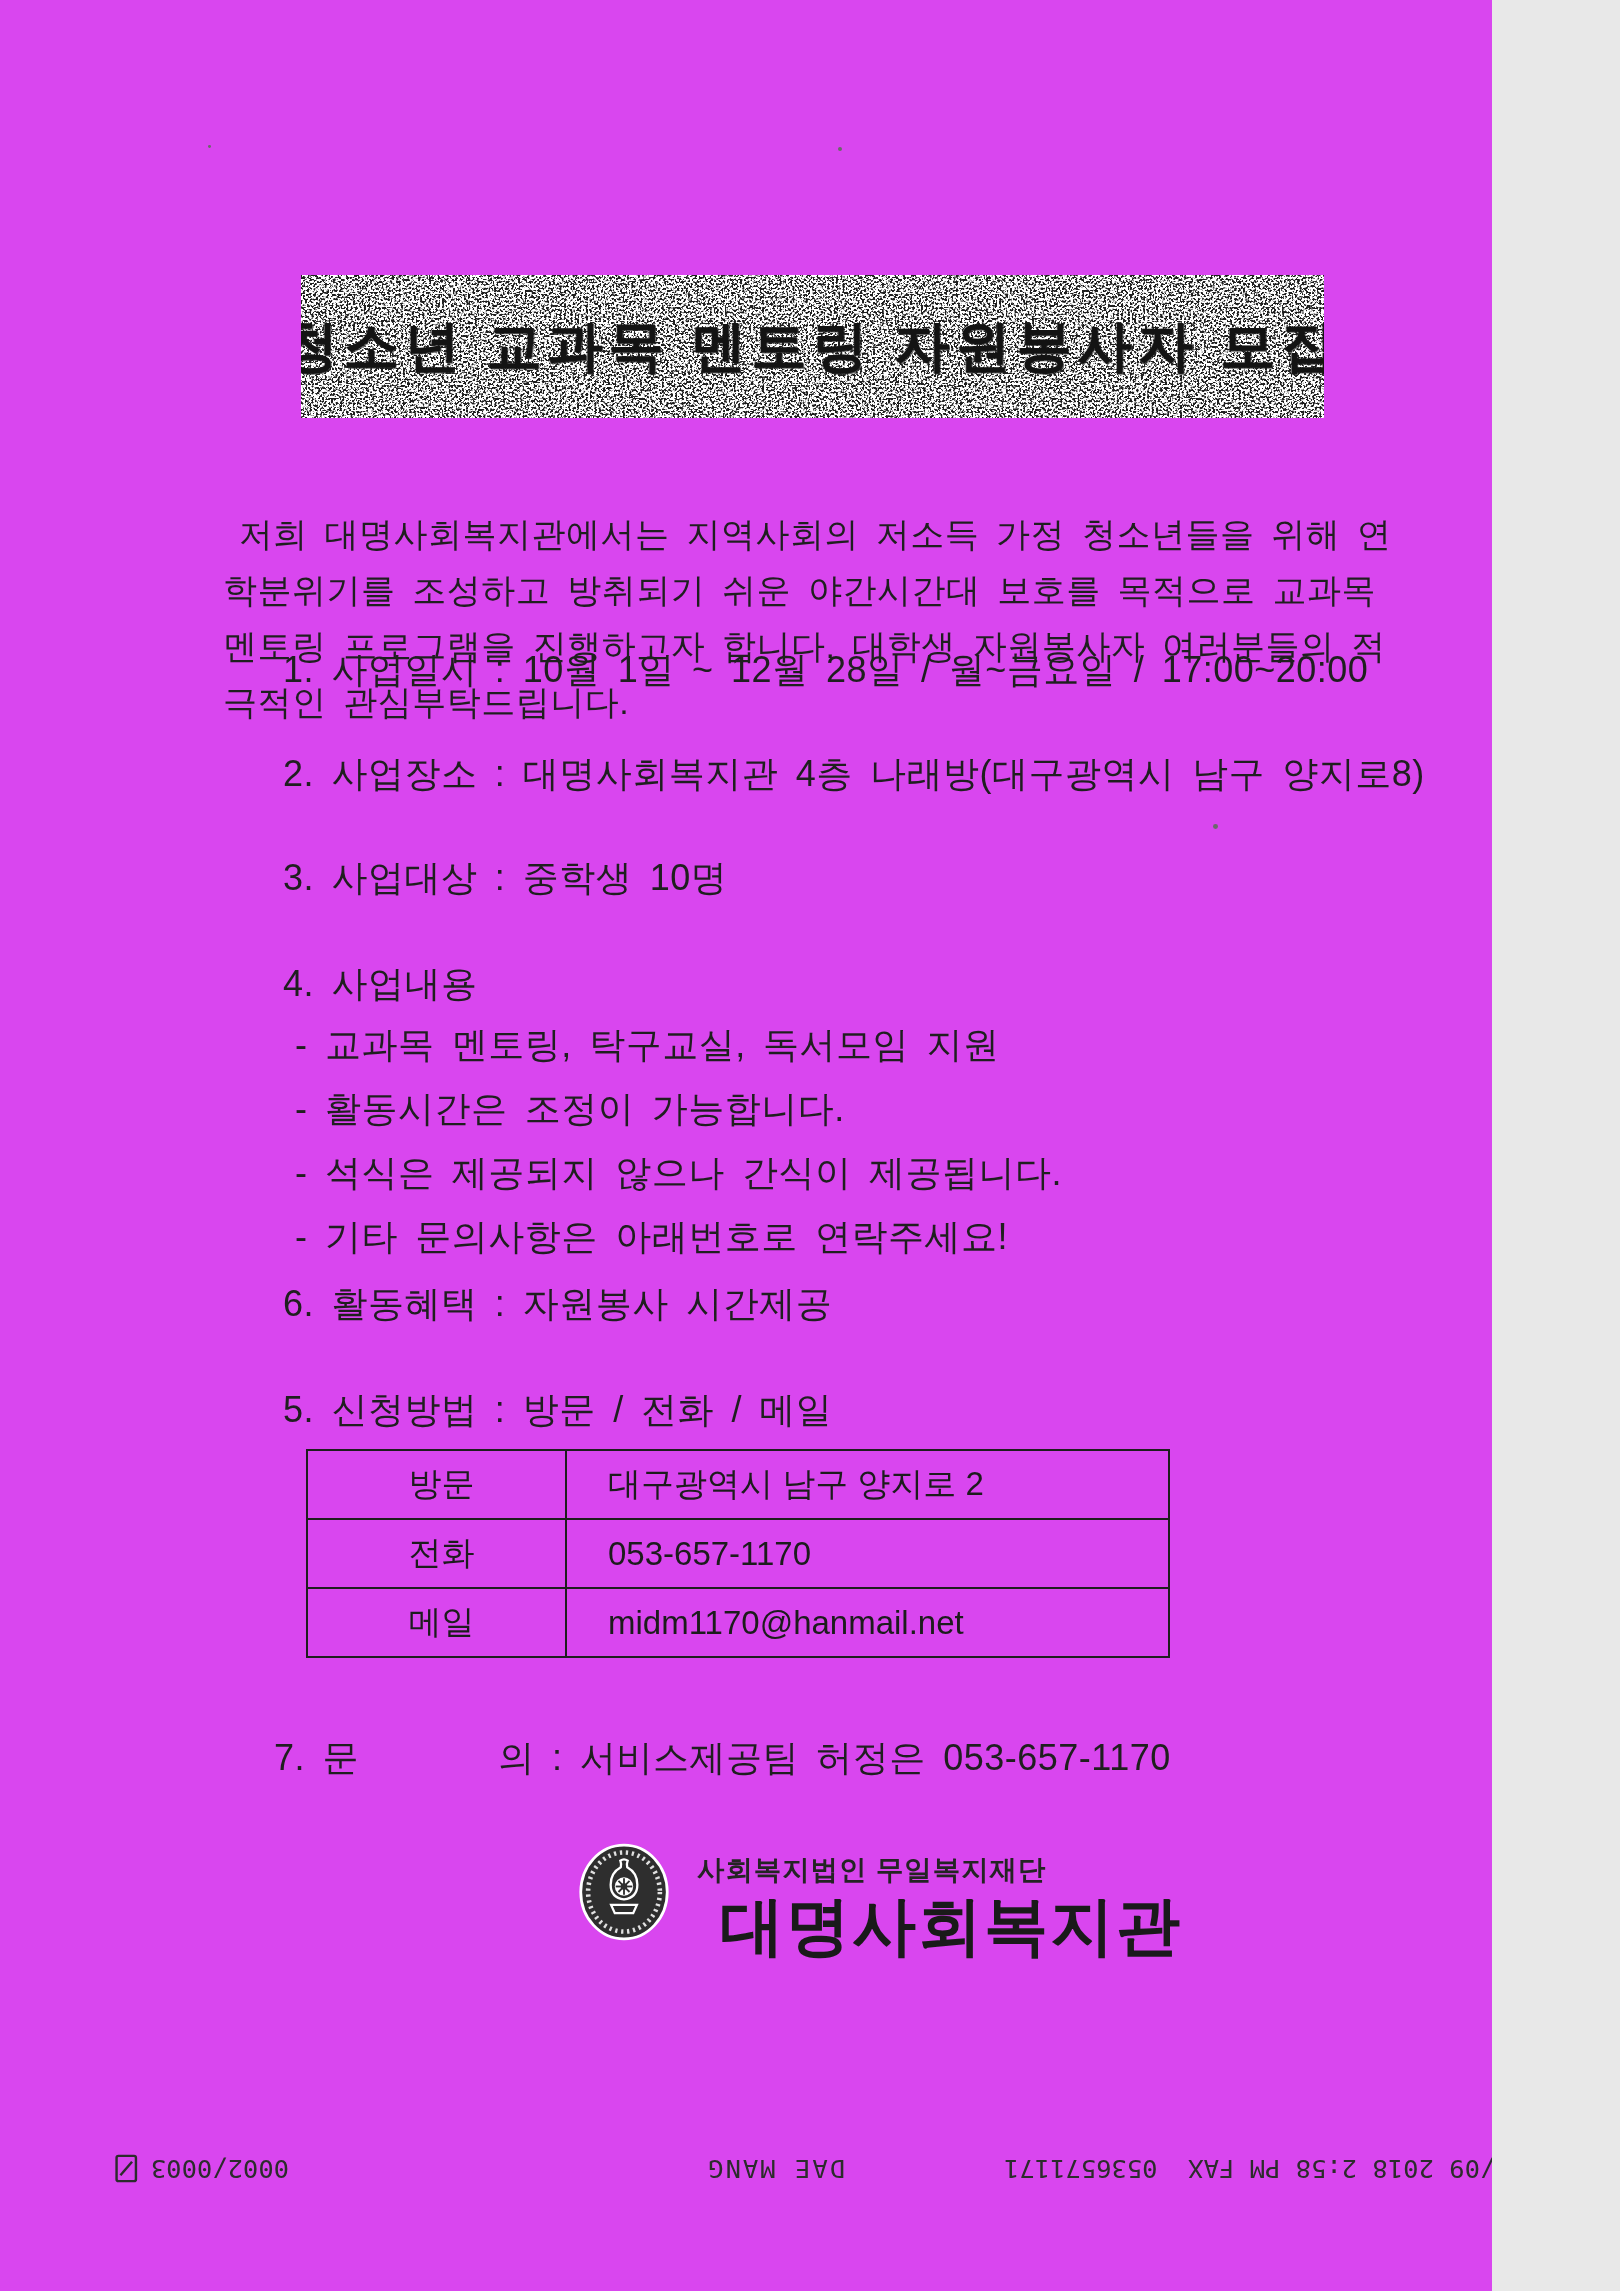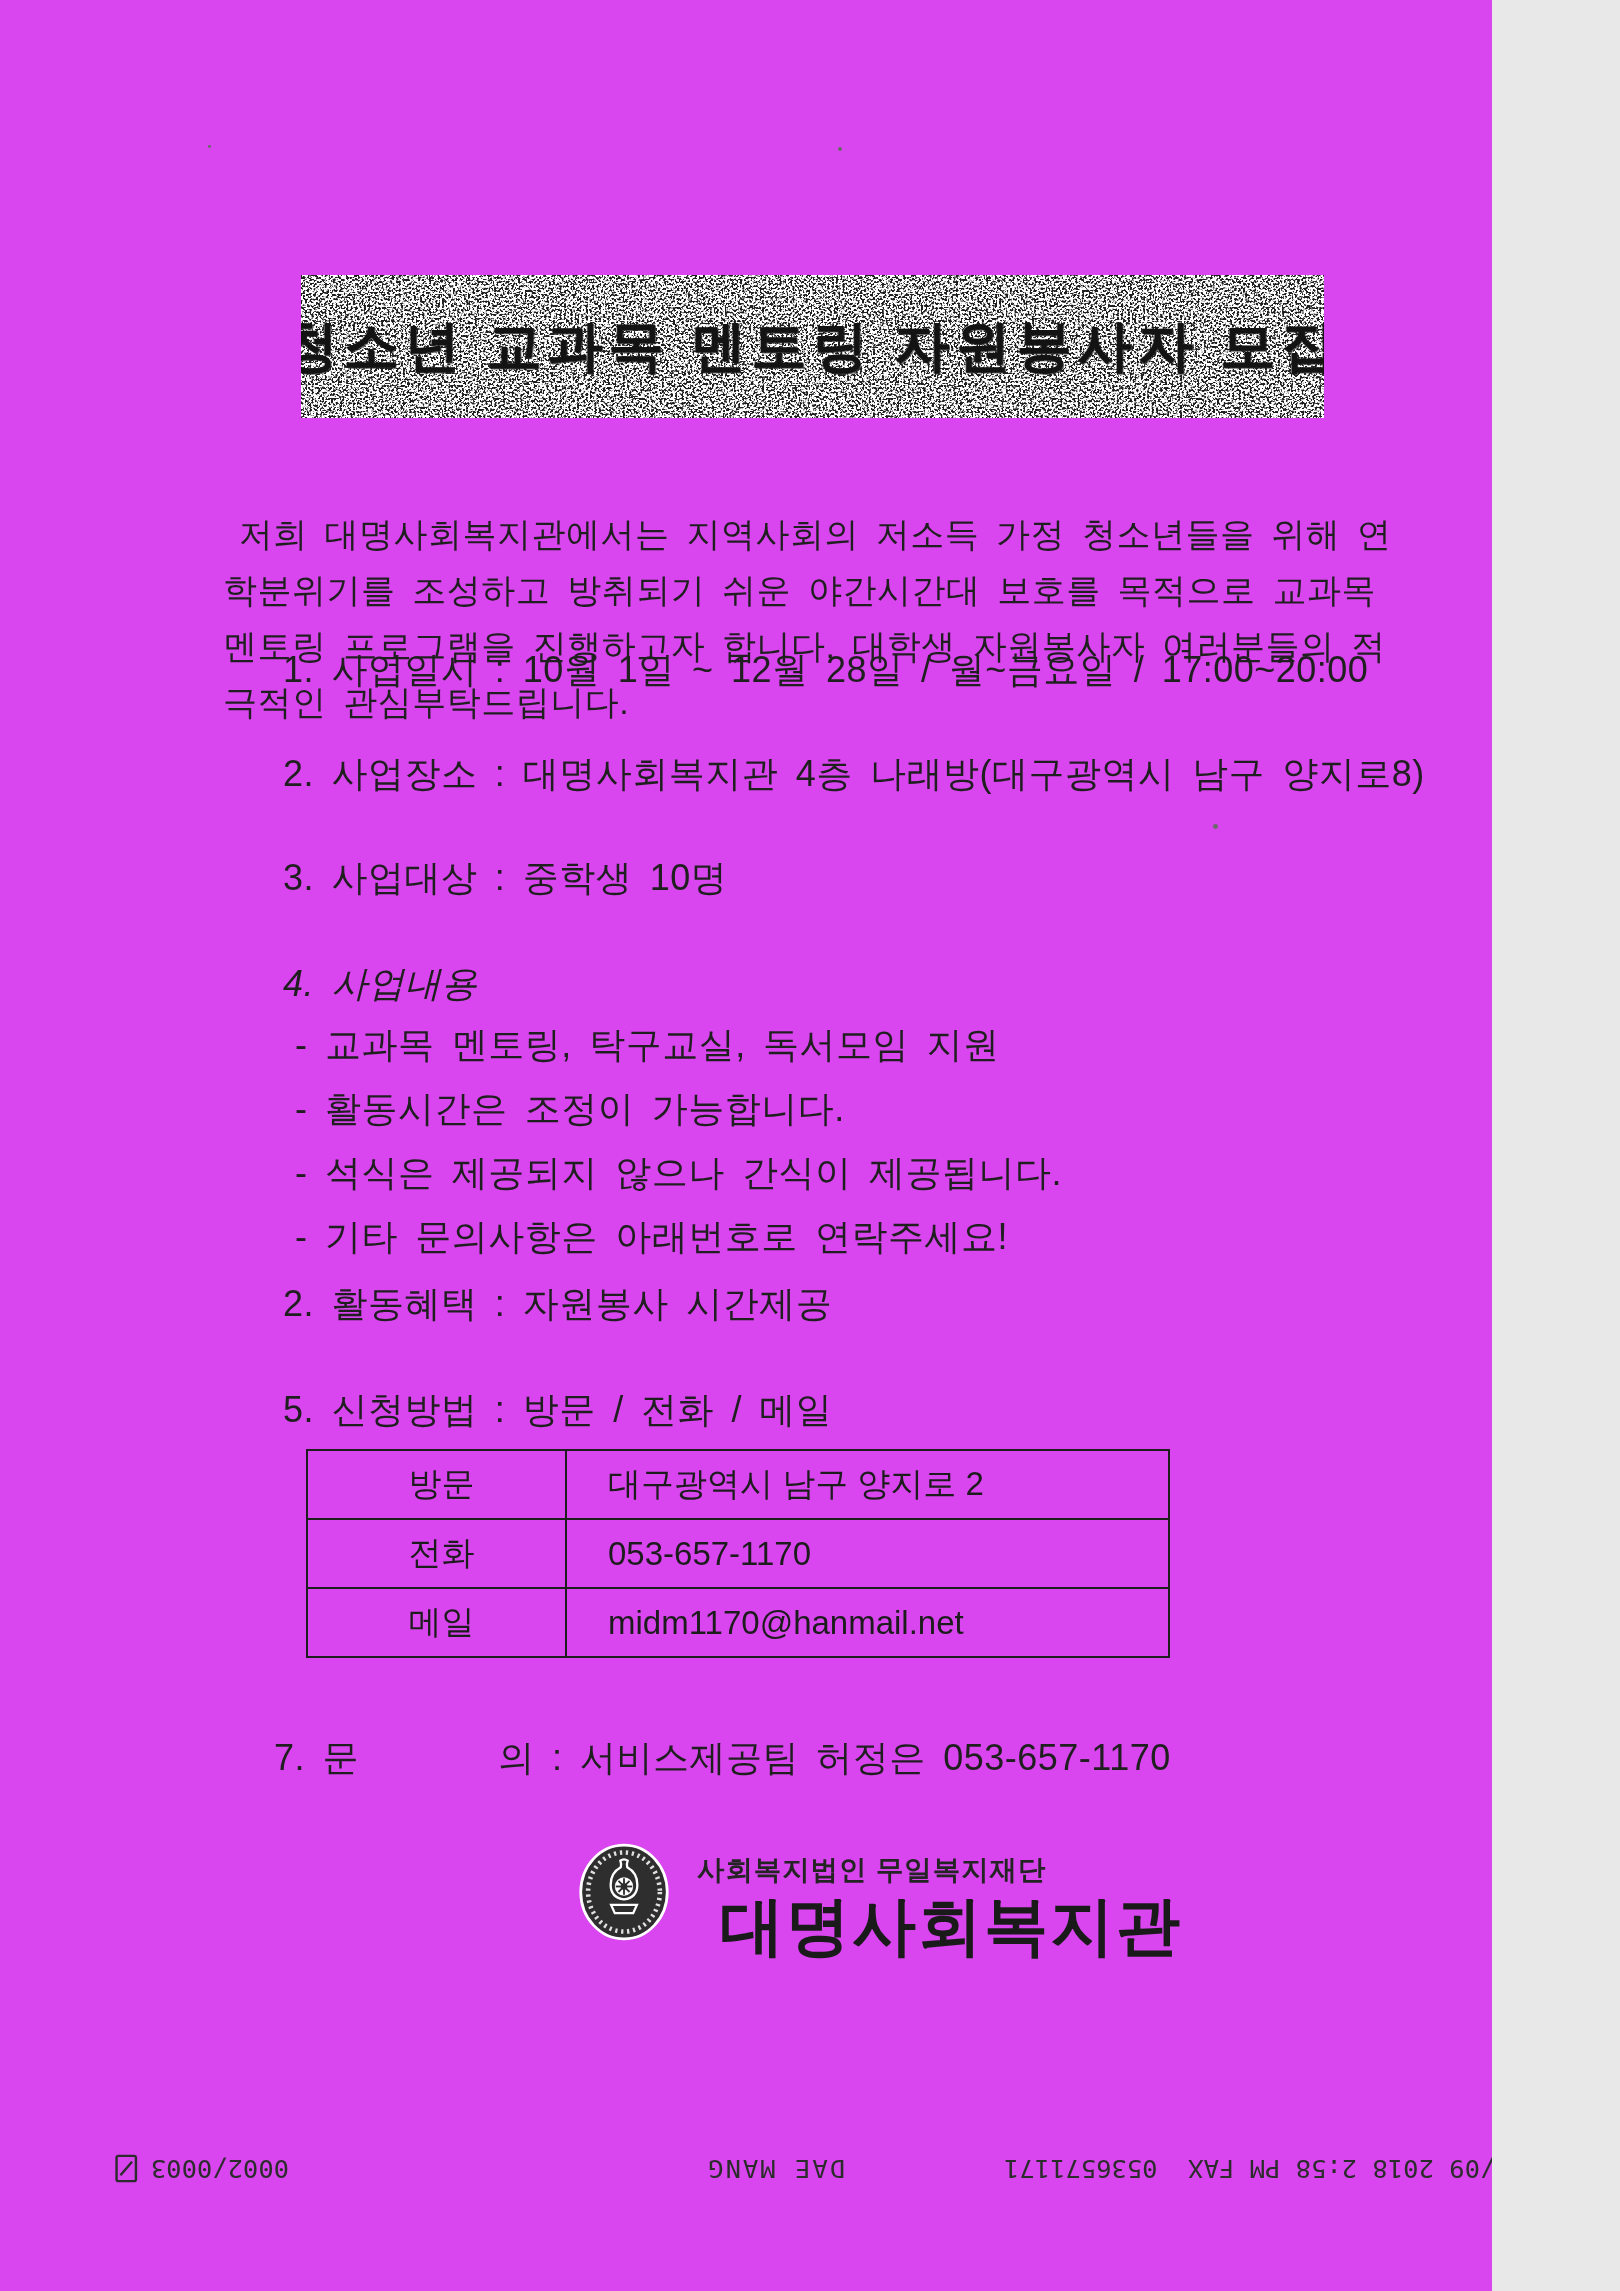--- a/index.html
+++ b/index.html
@@ -128,28 +128,28 @@
       <rect width="100%" height="100%" filter="url(#speckle)" opacity="0.88"></rect>
     </svg>
     <span class="banner-title">청소년 교과목 멘토링 자원봉사자 모집</span>
   </div>
 
   <p class="intro">저희 대명사회복지관에서는 지역사회의 저소득 가정 청소년들을 위해 연학분위기를 조성하고 방취되기 쉬운 야간시간대 보호를 목적으로 교과목 멘토링 프로그램을 진행하고자 합니다. 대학생 자원봉사자 여러분들의 적극적인 관심부탁드립니다.</p>
 
   <div class="doc-line" style="left:283px; top:646px;">1. 사업일시 : 10월 1일 ~ 12월 28일 / 월~금요일 / 17:00~20:00</div>
   <div class="doc-line" style="left:283px; top:750px;">2. 사업장소 : 대명사회복지관 4층 나래방(대구광역시 남구 양지로8)</div>
   <div class="doc-line" style="left:283px; top:854px;">3. 사업대상 : 중학생 10명</div>
-  <div class="doc-line" style="left:283px; top:960px;font-style:italic;">4. 사업내용</div>
+  <div class="doc-line" style="left:283px; top:960px;">4. 사업내용</div>
 
   <div class="doc-line" style="left:295px; top:1021px;">- 교과목 멘토링, 탁구교실, 독서모임 지원</div>
   <div class="doc-line" style="left:295px; top:1149px;">- 석식은 제공되지 않으나 간식이 제공됩니다.</div>
   <div class="doc-line" style="left:295px; top:1085px;">- 활동시간은 조정이 가능합니다.</div>
   <div class="doc-line" style="left:295px; top:1213px;">- 기타 문의사항은 아래번호로 연락주세요!</div>
 
-  <div class="doc-line" style="left:283px; top:1280px;">2. 활동혜택 : 자원봉사 시간제공</div>
+  <div class="doc-line" style="left:283px; top:1280px;">6. 활동혜택 : 자원봉사 시간제공</div>
   <div class="doc-line" style="left:283px; top:1386px;">5. 신청방법 : 방문 / 전화 / 메일</div>
 
   <table class="contact">
     <tbody>
       <tr>
         <td class="lab">방문</td>
         <td class="val">대구광역시 남구 양지로 2</td>
       </tr>
       <tr>
         <td class="lab">전화</td>

